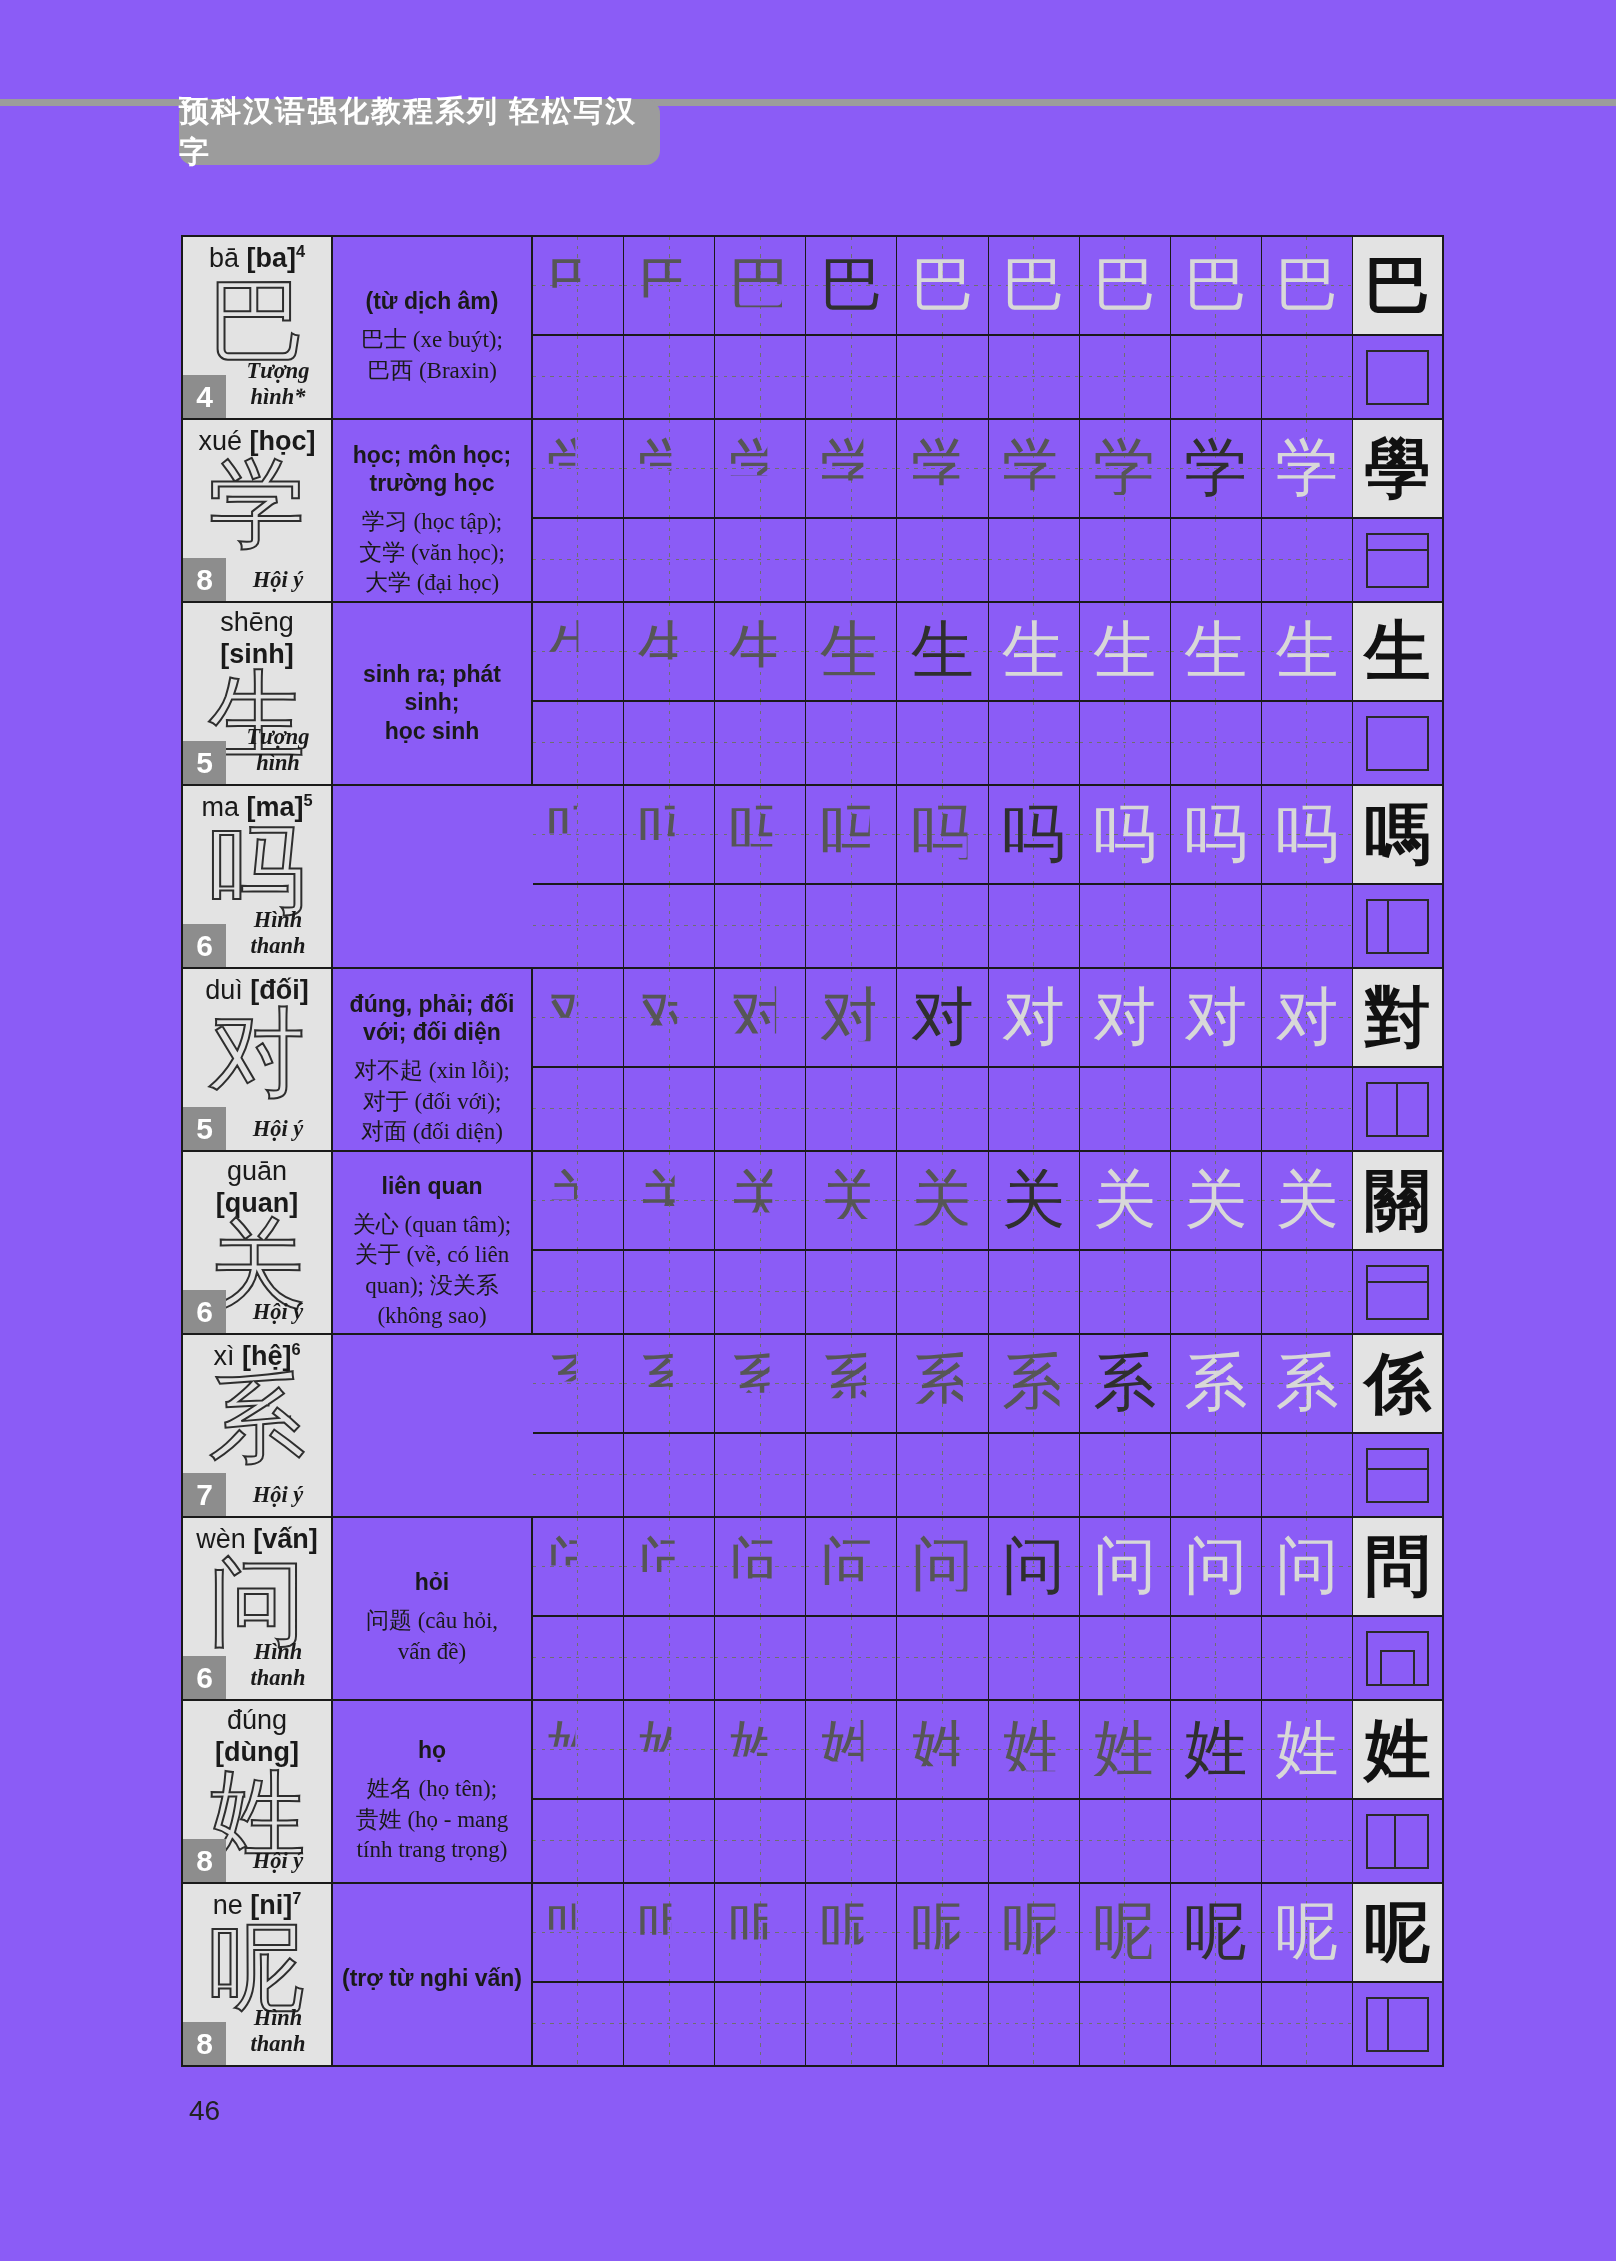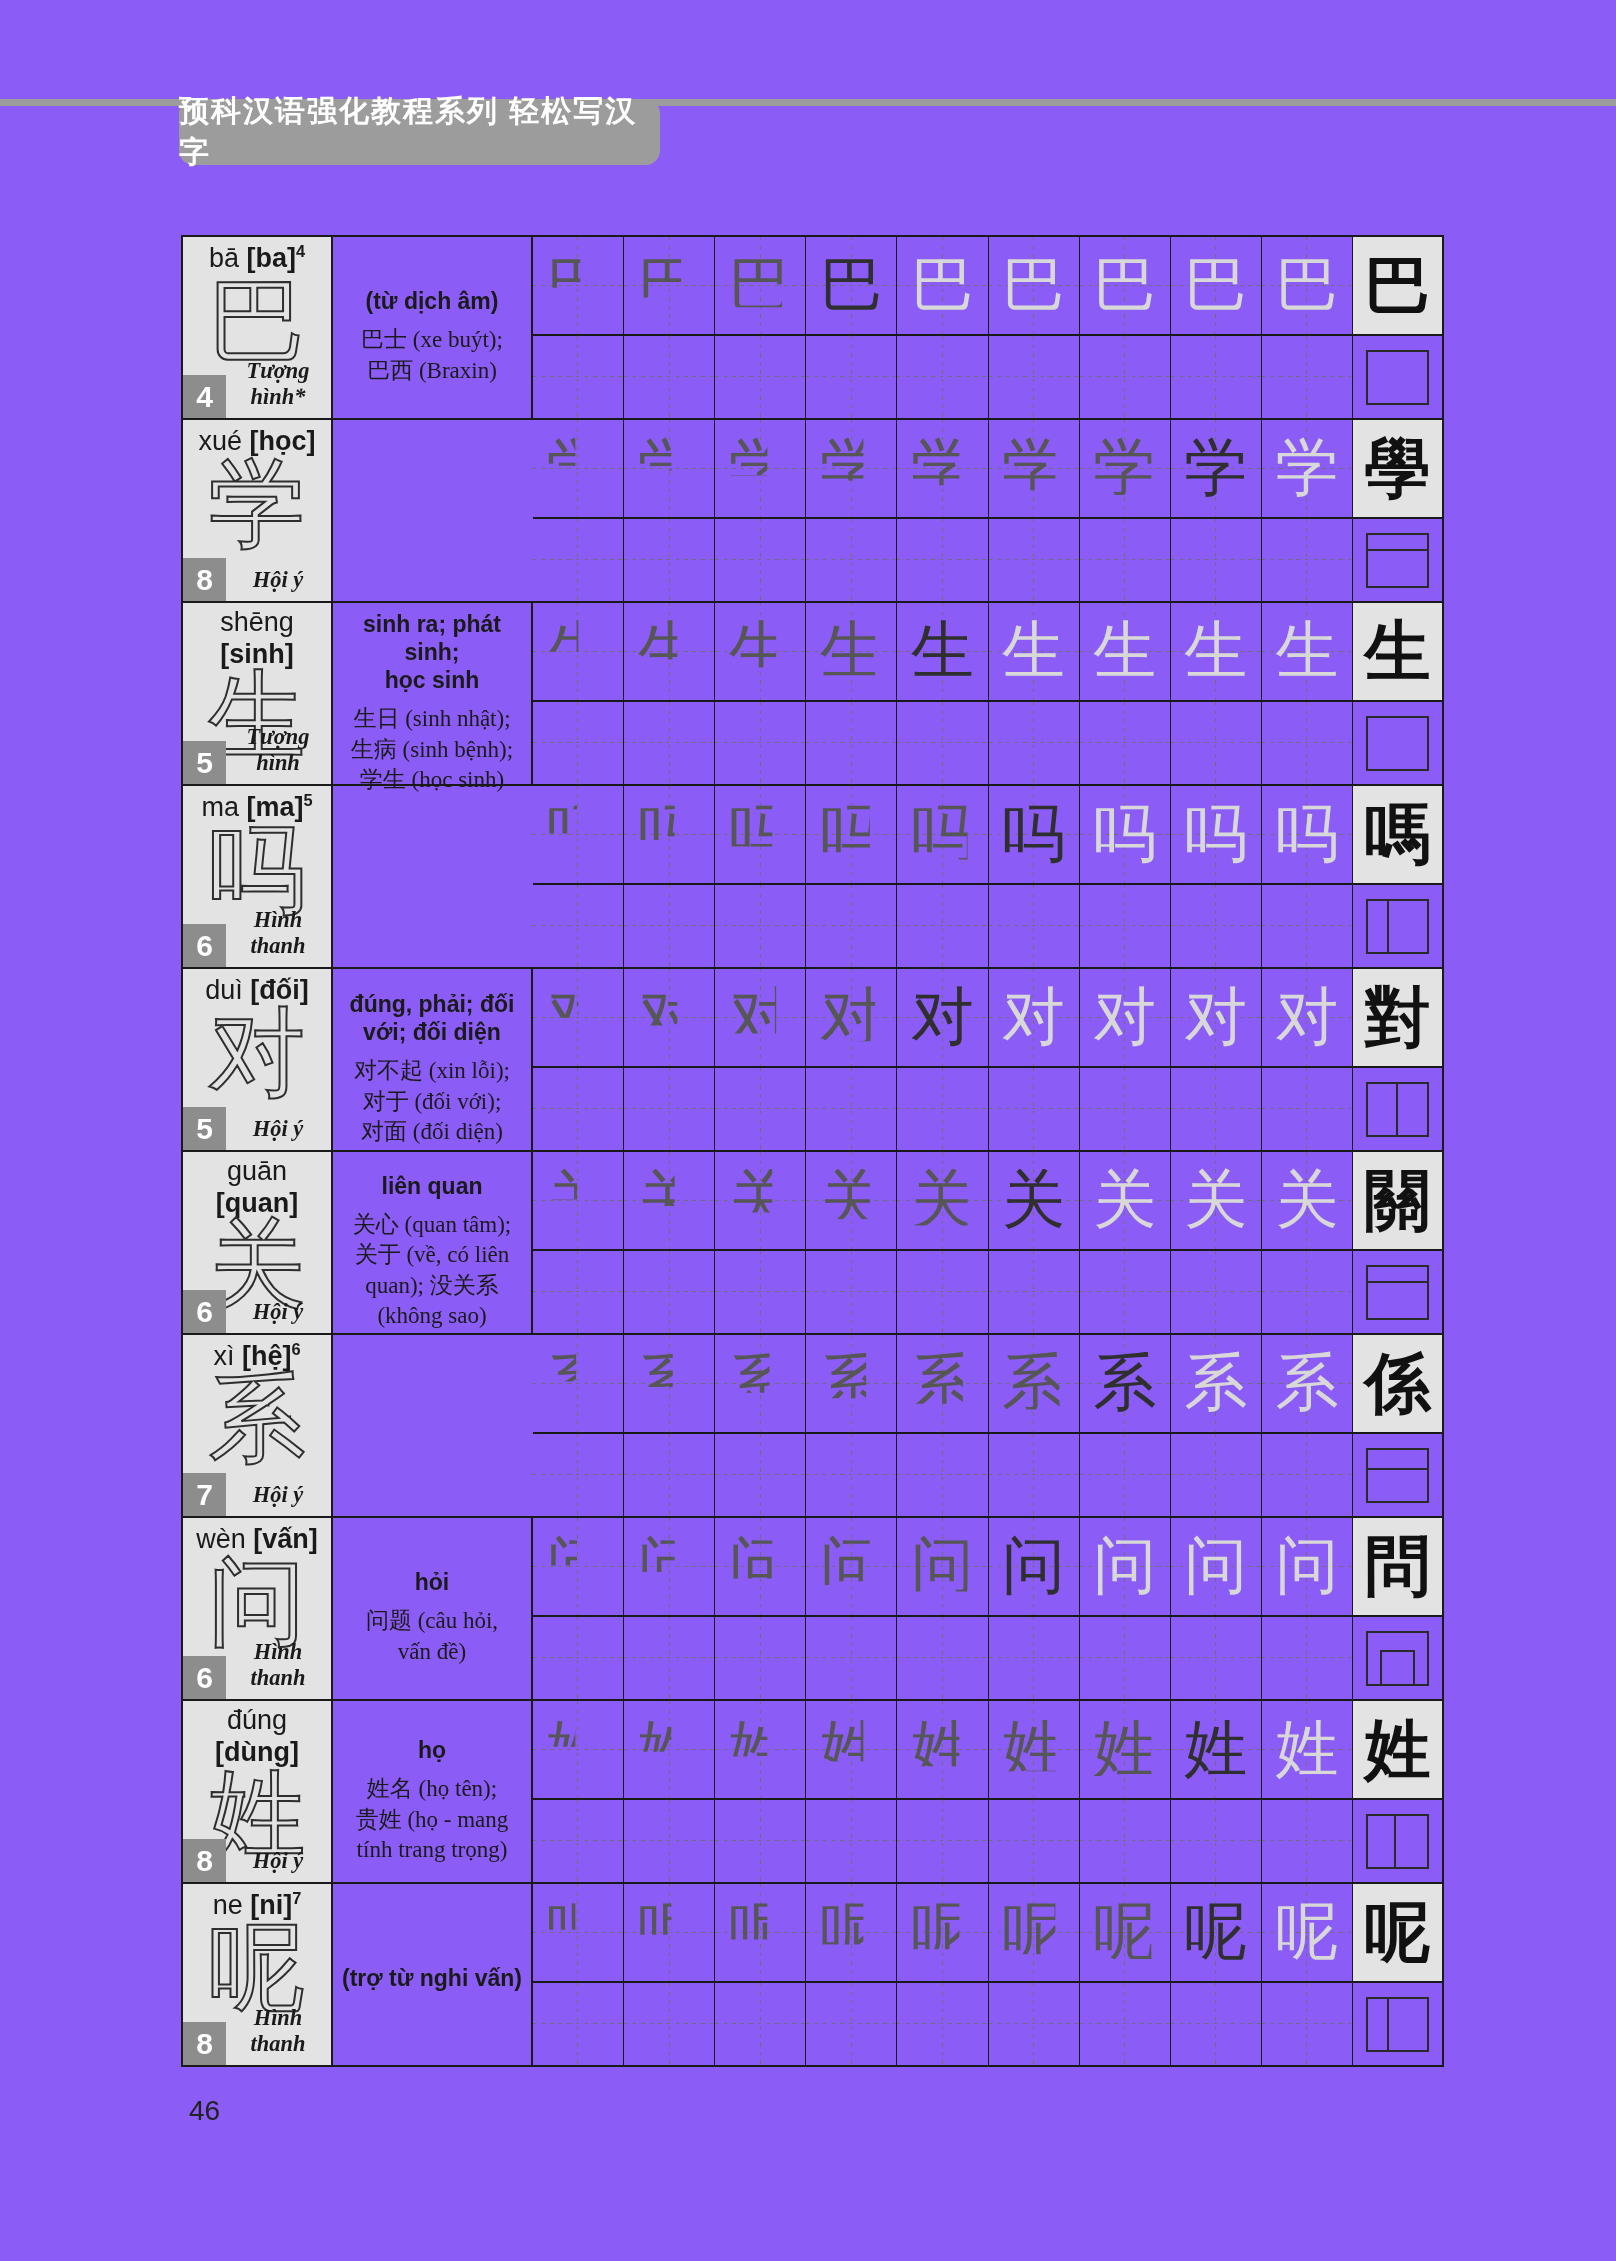--- a/index.html
+++ b/index.html
@@ -148,20 +148,27 @@
   <div class="char-row">
     <div class="cell info">
       <div class="pinyin">
         <span>xué</span>
         <span class="rd">[học]</span><sup></sup>
       </div>
       <span class="bigchar">学</span>
       <div class="badge">8</div>
       <div class="type-label">Hội ý</div>
     </div>
+    <div class="cell meaning">
+      <div class="gloss">học; môn học;
+trường học</div>
+      <div class="examples">学习 (học tập);
+文学 (văn học);
+大学 (đại học)</div>
+    </div>
     <div class="cell trad guides">
       <span>學</span>
     </div>
     <div class="cell structc">
       <div class="struct-box st-h" style="--pos: 0.3;"></div>
     </div>
   <div class="cell demo guides" style="grid-area: 1 / 3;">
           <span class="glyph build" style="clip-path: inset(0px 54.3% 54.3% 0px);">学</span>
         </div>
         <div class="cell practice guides" style="grid-area: 2 / 3;"></div>
@@ -205,23 +212,20 @@
         <span>shēng</span>
         <span class="rd">[sinh]</span><sup></sup>
       </div>
       <span class="bigchar">生</span>
       <div class="badge">5</div>
       <div class="type-label">Tượng hình</div>
     </div>
     <div class="cell meaning">
       <div class="gloss">sinh ra; phát sinh;
 học sinh</div>
-      <div class="examples">生日 (sinh nhật);
-生病 (sinh bệnh);
-学生 (học sinh)</div>
     </div>
     <div class="cell trad guides">
       <span>生</span>
     </div>
     <div class="cell structc">
       <div class="struct-box st-none" style="--pos: 0;"></div>
     </div>
   <div class="cell demo guides" style="grid-area: 1 / 3;">
           <span class="glyph build" style="clip-path: inset(0px 49.6% 49.6% 0px);">生</span>
         </div>

